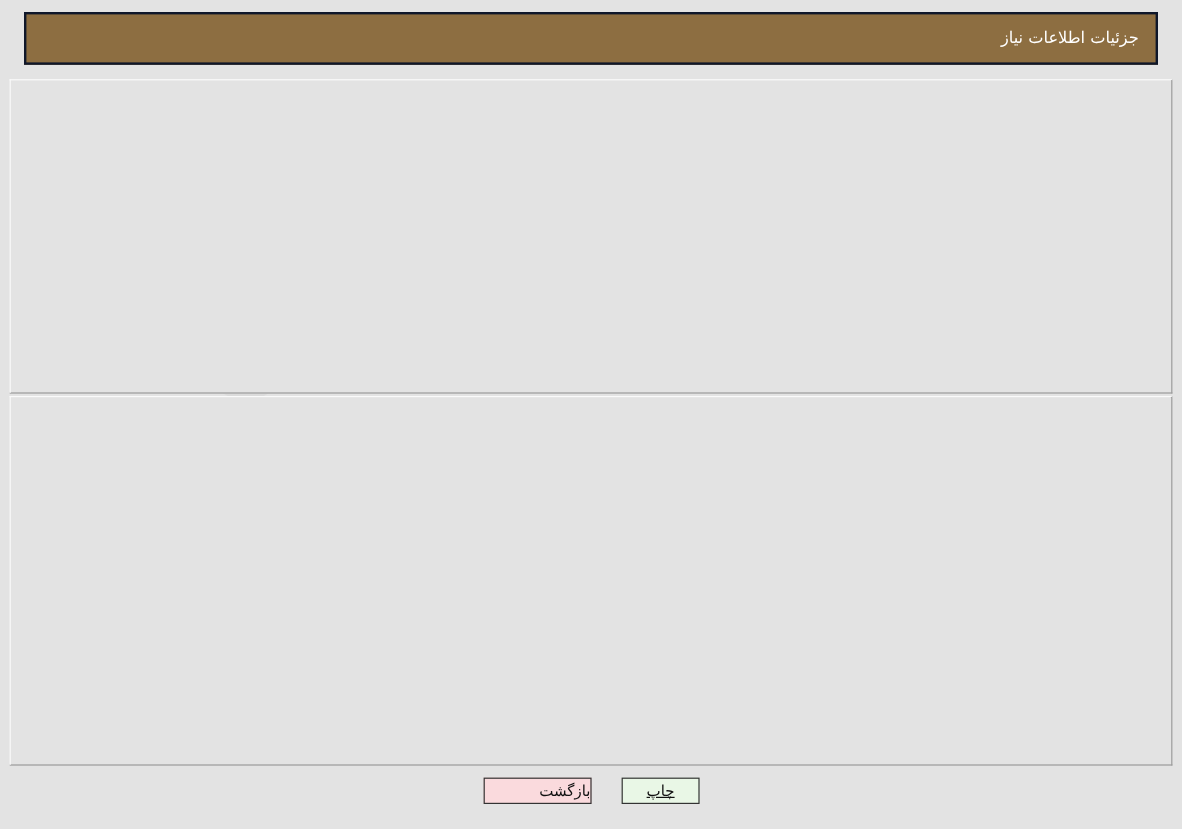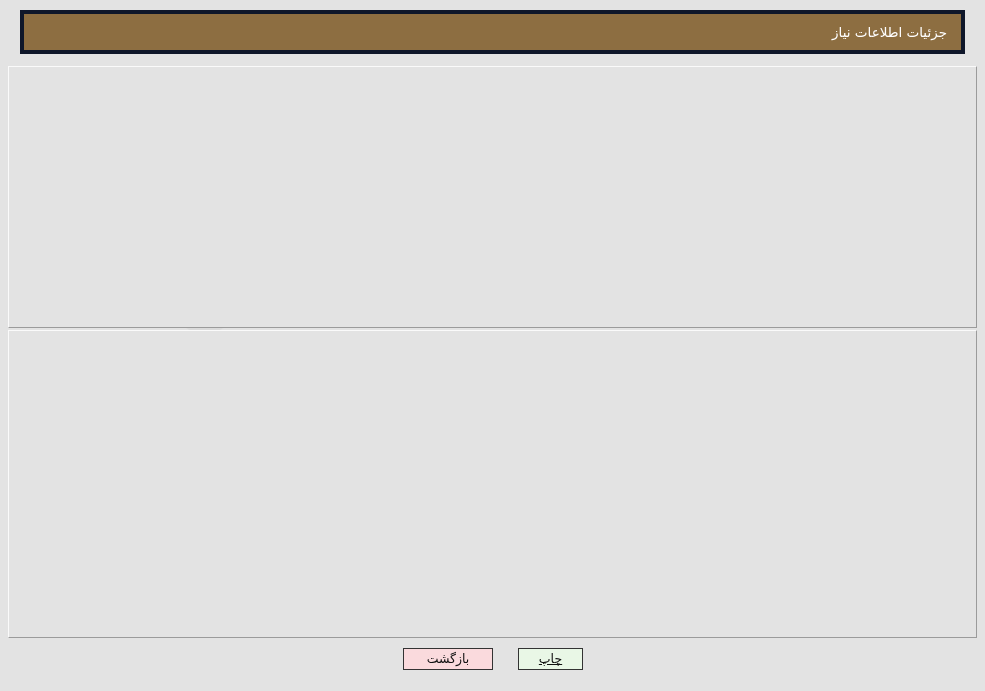--- a/index.html
+++ b/index.html
@@ -23,21 +23,21 @@
     opacity: .17;
     z-index: 0;
   }
 
   
   .header-bar {
     position: absolute;
     left: 20px; top: 10px;
     width: 945px; height: 44px;
     background: #8d6e41;
-    border: 4px solid #0f172a;
+    border: 2px solid #0f172a;
     color: #ffffff;
     display: flex;
     align-items: center;
     justify-content: flex-start;
     padding: 0 14px;
     font-size: 13.5px;
     z-index: 3;
   }
 
   
@@ -281,15 +281,15 @@
     </tbody>
   </table>
 
   <div class="bold-lbl" style="position:absolute; top:585px; right:22px;">توضیحات خریدار:</div>
   <div class="ta" id="notes-box" style="position:absolute; top:546px; right:82px; width:879px; height:82px;">
     <span id="notes-text">خرید خدمات مراقبتهای اولیه سلامت در مرکزخدمات جامع سالمت روستایی فداله عمران شهرستان دزفول<br>بارگذاری مدارک و مستندات و قرارداد الزامی می باشد.به جواب های مشروط و فاقد پیوست ترتیب اثر داده نمی شود.</span>
     <span class="grip">◢</span>
   </div>
 
   <div class="btn" id="btn-print" style="top: 648px; right: 402px; width: 65px; background: rgb(233, 247, 230);">چاپ</div>
-  <div class="btn" id="btn-back" style="top: 648px; right: 492px; width: 90px; background: rgb(250, 218, 221);">بازگشت</div>
+  <div class="btn" id="btn-back" style="top: 648px; right: 492px; width: 90px; background: rgb(250, 218, 221); text-align: right;">بازگشت</div>
 
 </div>
 
 </body></html>

